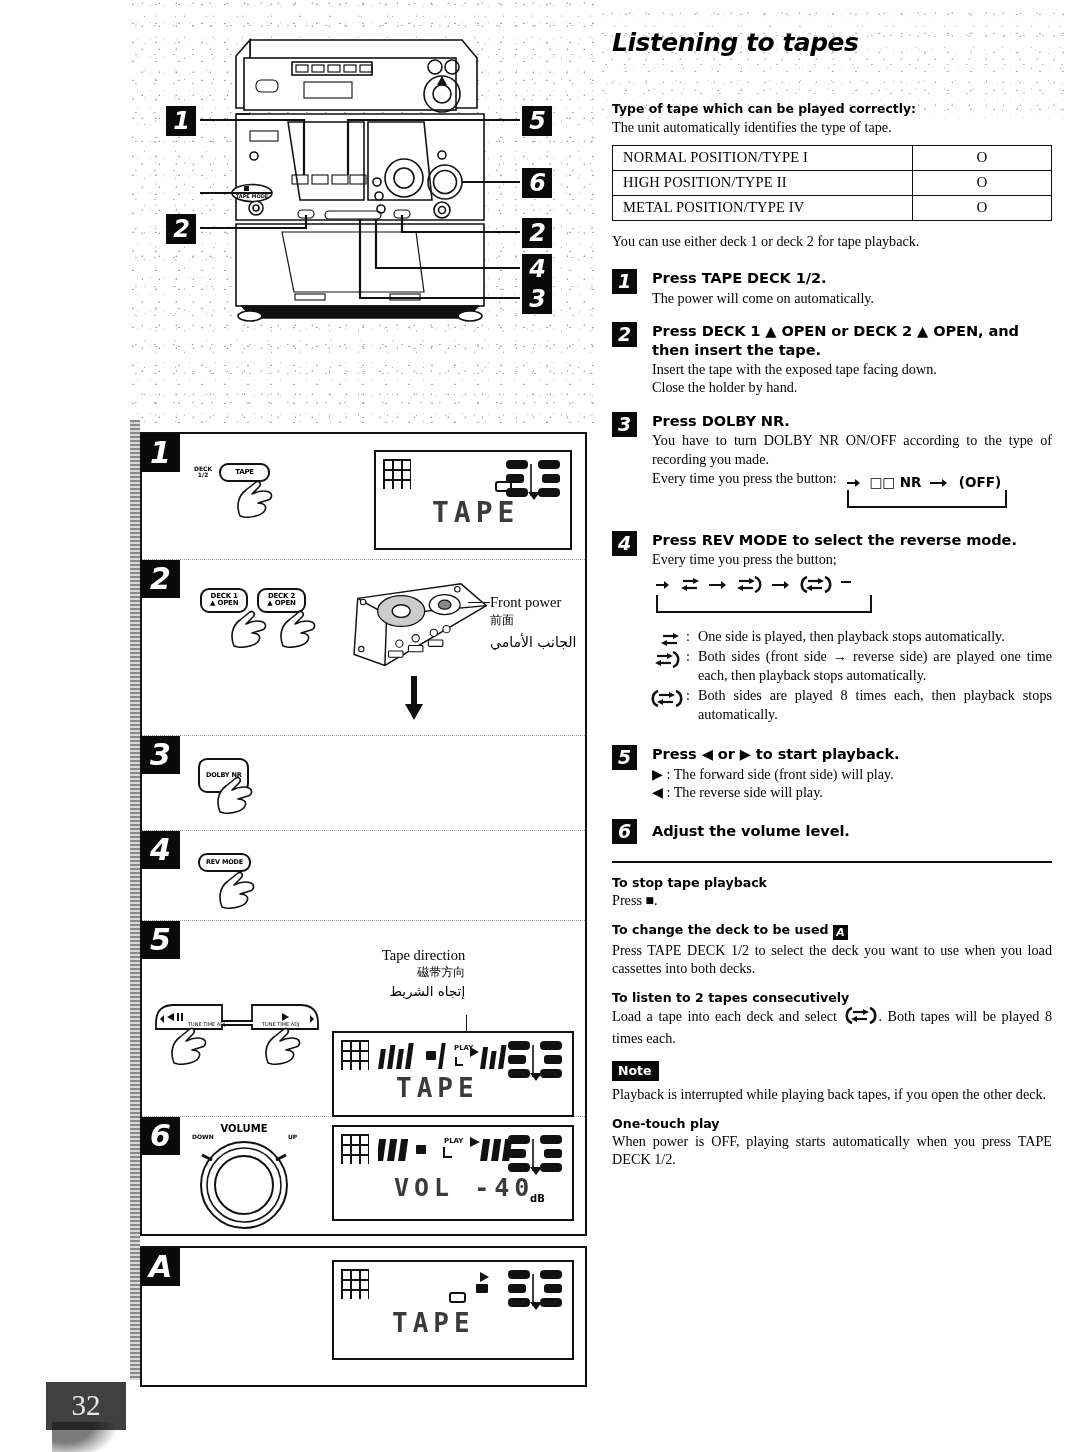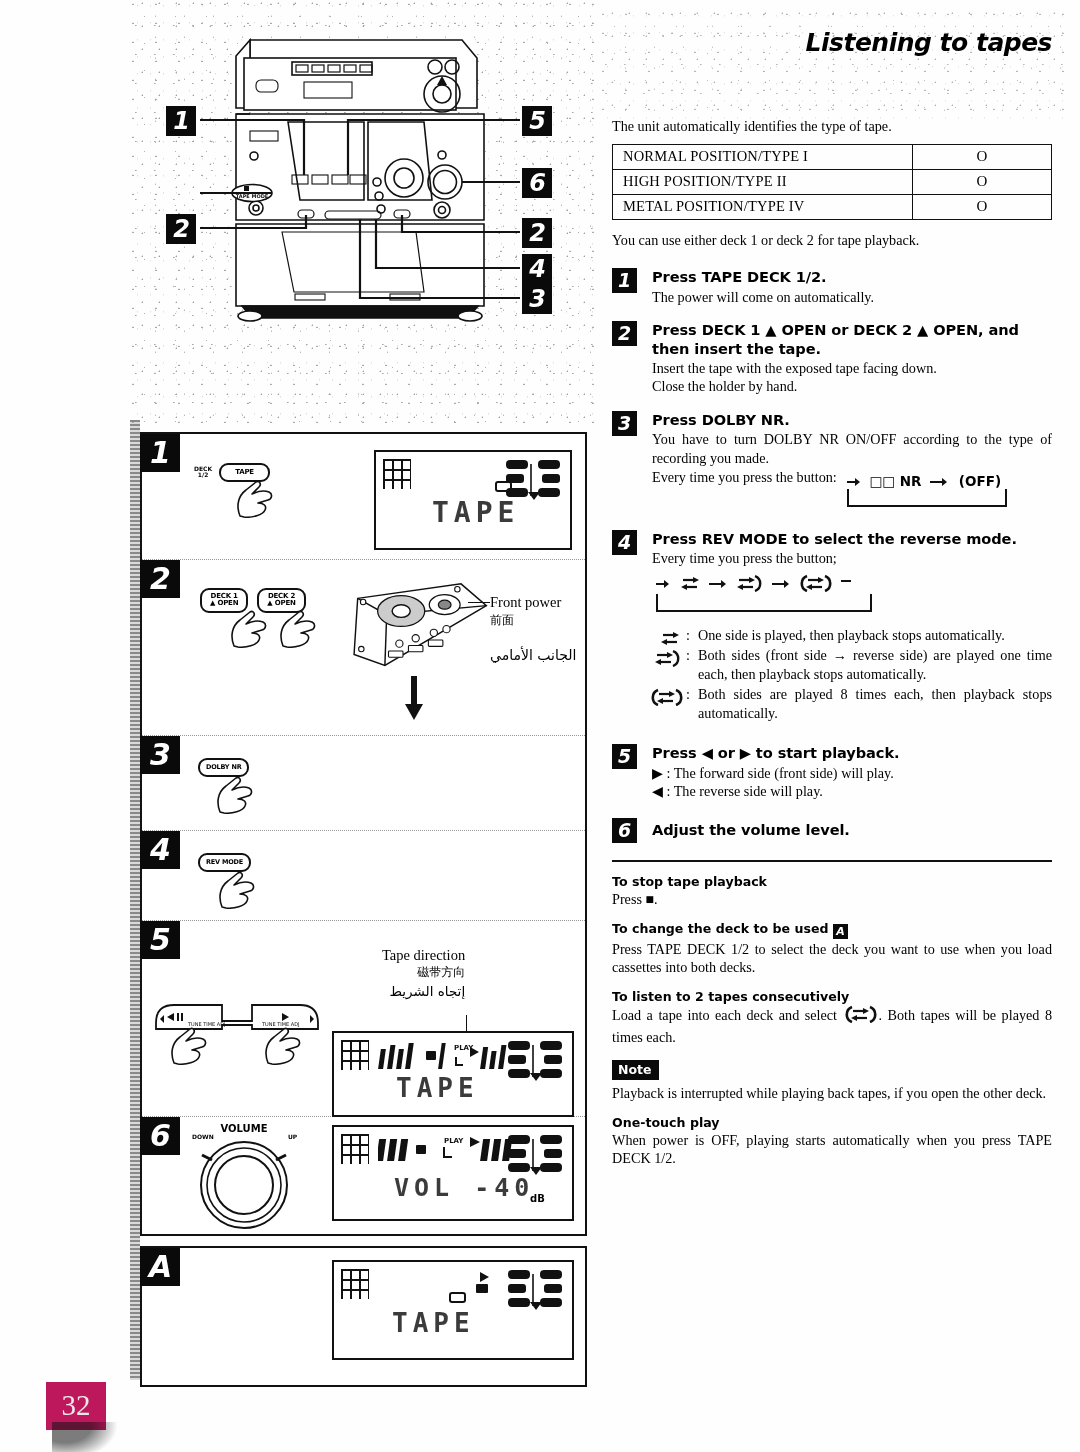--- a/index.html
+++ b/index.html
@@ -159,24 +159,23 @@
     left: 612px;
     top: 28px;
     width: 440px;
   }
   .sec-title {
     font-family: "DejaVu Sans", sans-serif;
     font-style: italic;
     font-weight: bold;
     font-size: 25px;
     letter-spacing: -.5px;
-    margin: 0 0 60px 0;
+    margin: 0 0 44px 0;
     position: relative;
     z-index: 2;
-    text-align: right;
   }
   .lead-bold {
     font-family: "DejaVu Sans", sans-serif;
     font-weight: bold;
     font-size: 12.4px;
     margin: 0 0 2px 0;
   }
   .body-txt {
     font-family: "Liberation Serif", serif;
     font-size: 14.2px;
@@ -283,23 +282,23 @@
     border-bottom: 2px solid #111;
     height: 16px;
   }
   .glyph { display: inline-block; vertical-align: middle; }
 
   
   .page-num {
     position: absolute;
     left: 46px;
     bottom: 22px;
-    width: 60px;
+    width: 80px;
     height: 48px;
-    background: #be185d;
+    background: #404040;
     color: #e8e8e8;
     font-family: "Liberation Serif", serif;
     font-size: 29px;
     text-align: center;
     line-height: 46px;
   }
   .page-num::after {
     content: "";
     position: absolute;
     left: 6px; top: 40px;
@@ -509,27 +508,27 @@
         </svg>
 
         <svg viewBox="0 0 20 46" style="position:absolute;left:262px;top:116px;width:20px;height:46px;">
           <path d="M7 0 h6 v28 h6 l-9 16 l-9 -16 h6 Z" fill="#111"></path>
         </svg>
 
         <div style="position:absolute;left:348px;top:34px;">
           <div style="position:absolute;left:-22px;top:8px;width:22px;border-top:1.8px solid #111;"></div>
           <div style="font-family:'Liberation Serif',serif;font-size:14.5px;">Front power</div>
           <div style="font-family:'DejaVu Sans',sans-serif;font-size:12px;margin-top:1px;">前面</div>
-          <div style="font-family:'DejaVu Sans',sans-serif;font-size:14px;margin-top:18px;direction:rtl;">الجانب الأمامي</div>
+          <div style="font-family:'DejaVu Sans',sans-serif;font-size:14px;margin-top:5px;direction:rtl;">الجانب الأمامي</div>
         </div>
       </div>
 
       <div class="step-row" style="height:95px;">
         <div class="num-badge" style="top:0;">3</div>
-        <span class="dev-btn" style="position:absolute;left:56px;top:22px;padding:4px 6px;font-size:6.5px;">DOLBY NR</span>
+        <span class="dev-btn" style="position:absolute;left:56px;top:22px;padding:12px 6px;font-size:6.5px;">DOLBY NR</span>
         <div class="hand" style="left:72px;top:38px;">
           <svg viewBox="0 0 42 40">
               <path d="M6 38 C2 28 4 18 12 12 L22 4 C25 2 28 6 25 9 L18 16 C24 13 30 12 35 14 C39 16 38 21 34 22 L24 25 C30 25 33 28 31 32 C29 37 18 40 10 39 Z" fill="#fff" stroke="#111" stroke-width="1.6" stroke-linejoin="round"></path>
             </svg>
         </div>
       </div>
 
       <div class="step-row" style="height:90px;">
         <div class="num-badge" style="top:0;">4</div>
         <span class="dev-btn" style="position:absolute;left:56px;top:22px;padding:4px 6px;font-size:6.5px;">REV MODE</span>
@@ -691,20 +690,21 @@
       </div>
     </div>
   </div>
 
   <div class="edge-smudge"></div>
 
   <div class="right-col">
 
     <h1 class="sec-title">Listening to tapes</h1>
 
+    <p class="lead-bold">Type of tape which can be played correctly:</p>
     <p class="body-txt">The unit automatically identifies the type of tape.</p>
 
     <table class="tape-table">
       <tbody>
         <tr>
           <td>NORMAL POSITION/TYPE I</td>
           <td class="mark">O</td>
         </tr>
         <tr>
           <td>HIGH POSITION/TYPE II</td>

